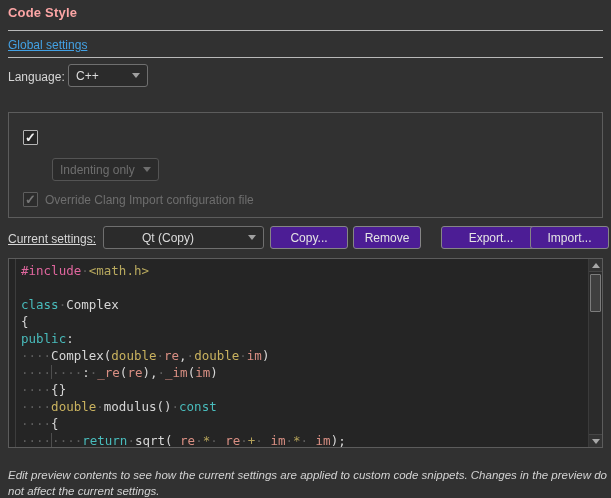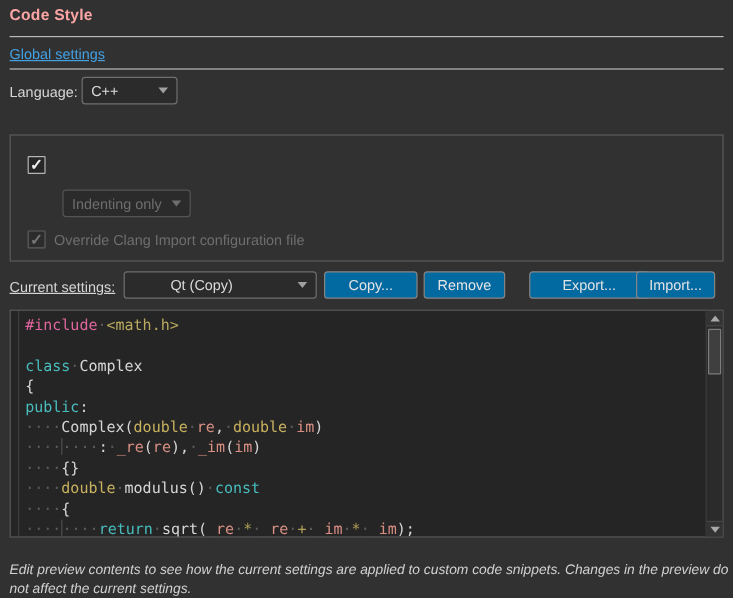--- a/index.html
+++ b/index.html
@@ -63,28 +63,28 @@
   .checkbox {
     width: 15px; height: 15px; background: #262626;
     border: 1px solid #b5b5b5; border-radius: 1px;
     display: flex; align-items: center; justify-content: center;
     font-size: 13px; line-height: 13px; color: #efefef; font-weight: bold;
   }
   .checkbox-row.row2 .checkbox { border-color: #5e5e5e; color: #767676; background: #2c2c2c; }
 
   .btn {
     position: absolute; top: 226px; height: 23px;
-    background: #0369a1; border: 1px solid #858585; border-radius: 3px;
+    background: #4c1d95; border: 1px solid #858585; border-radius: 3px;
     color: #e4e4e4; font-size: 12px; font-family: "Liberation Sans", sans-serif;
     display: flex; align-items: center; justify-content: center; cursor: pointer;
   }
   .btn-copy   { left: 270px; width: 78px; }
   .btn-remove { left: 353px; width: 68px; }
   .btn-export { left: 441px; width: 100px; }
-  .btn-import { left: 530px; width: 66px; }
+  .btn-import { left: 530px; width: 79px; }
 
   .editor {
     position: absolute; left: 8px; top: 258px; width: 595px; height: 190px;
     background: #252525; border: 1px solid #5c5c5c; overflow: hidden; cursor: text;
   }
   .gutter-sep { position: absolute; left: 6px; top: 0; bottom: 0; width: 1px; background: #3d3d3d; }
   .code {
     position: absolute; left: 12px; top: 3px; right: 16px;
     font-family: "DejaVu Sans Mono", monospace;
     font-size: 12.5px; line-height: 17px; white-space: pre;

